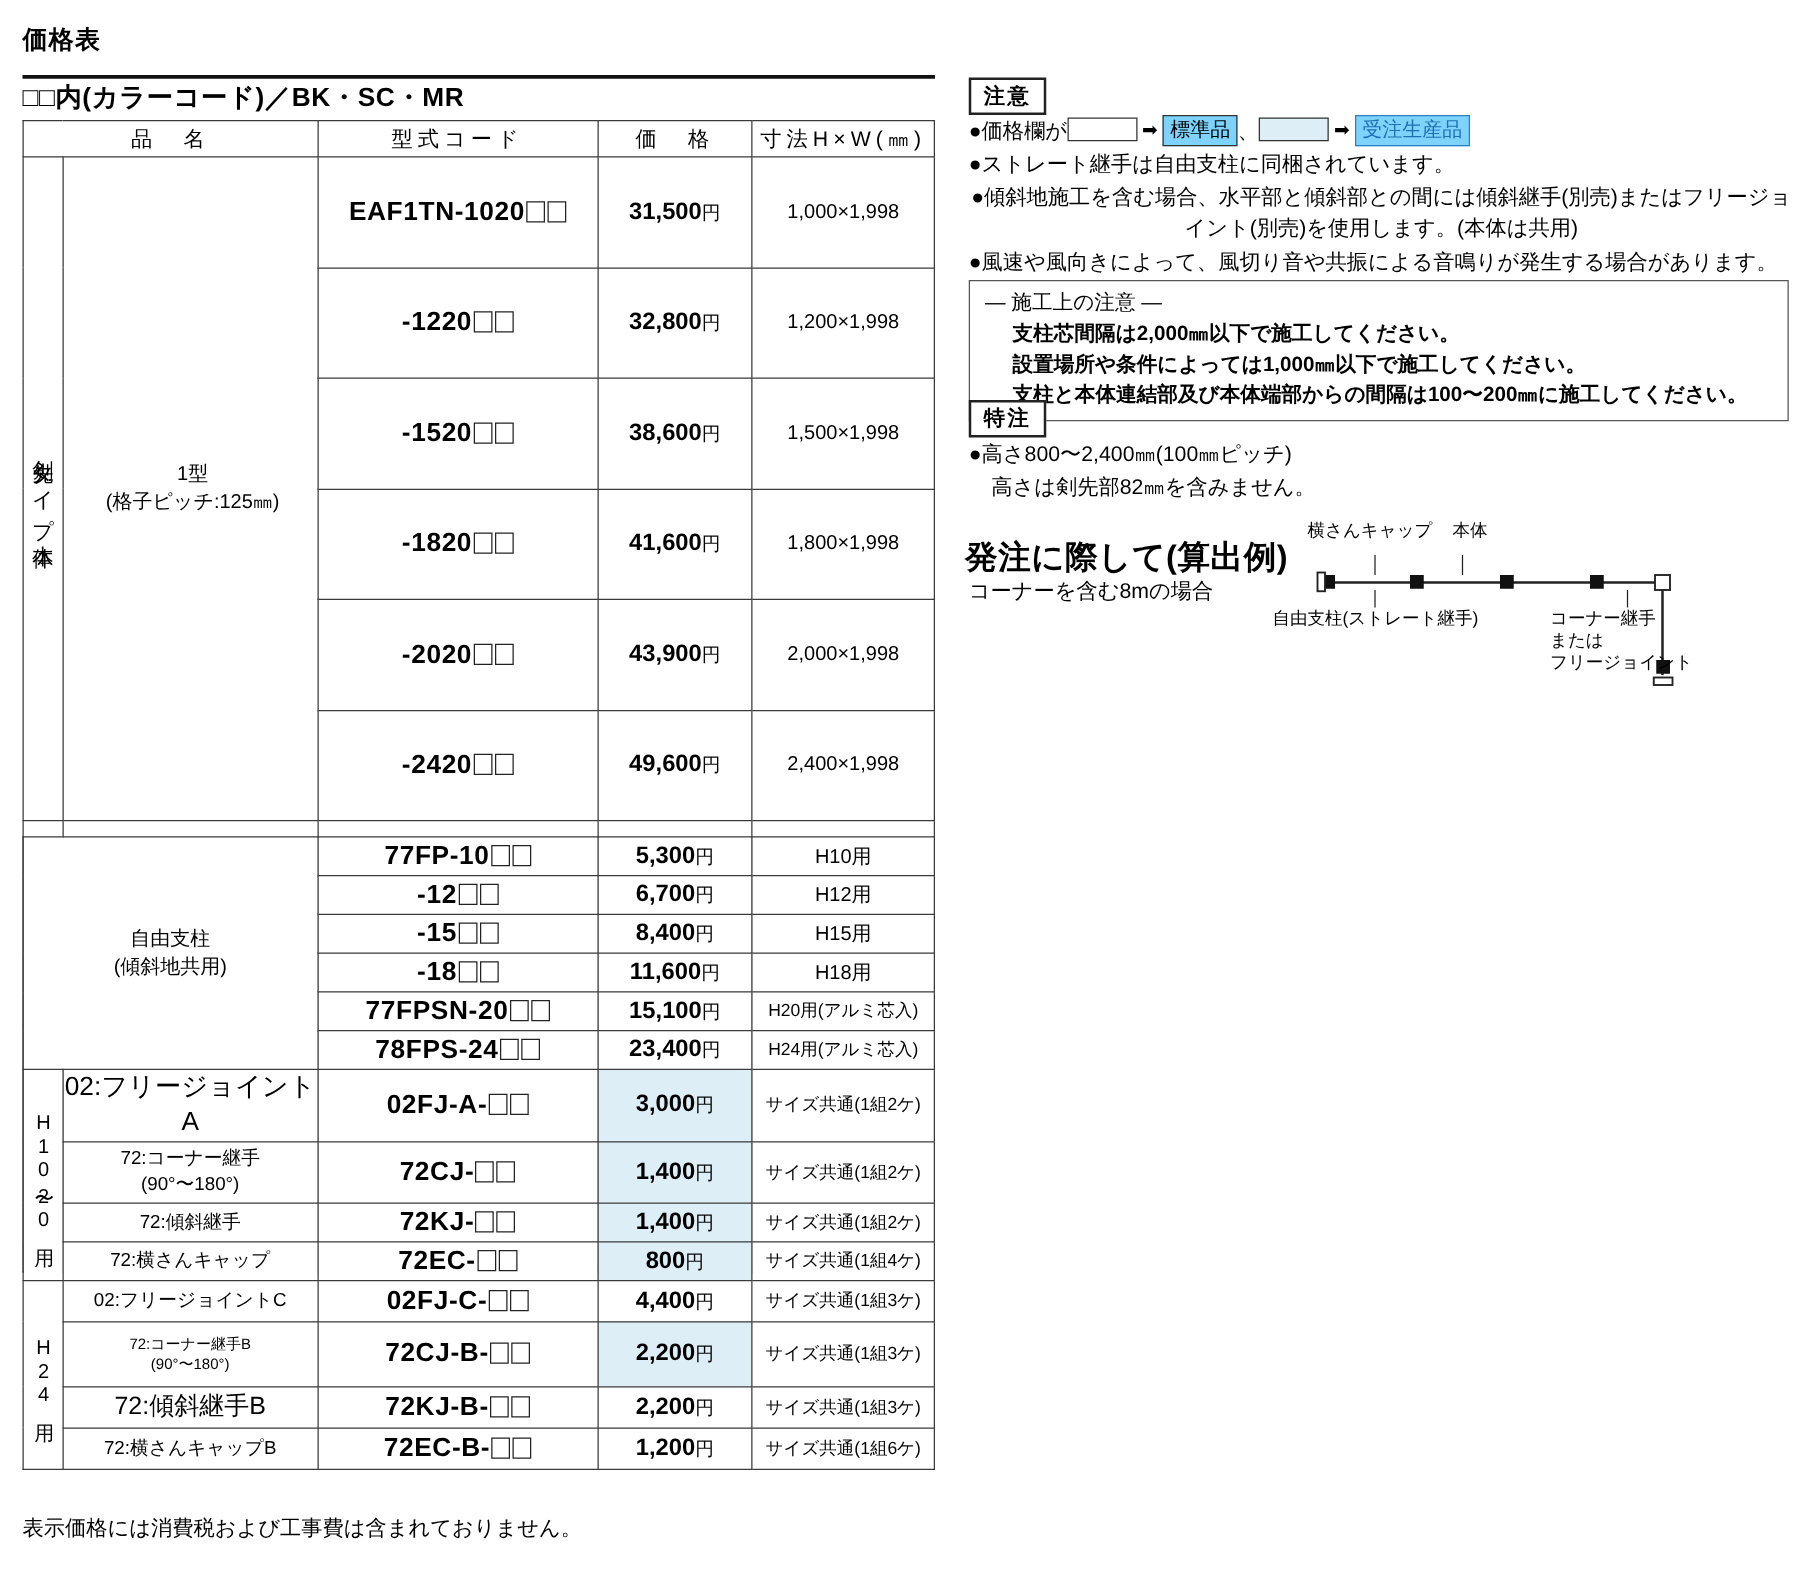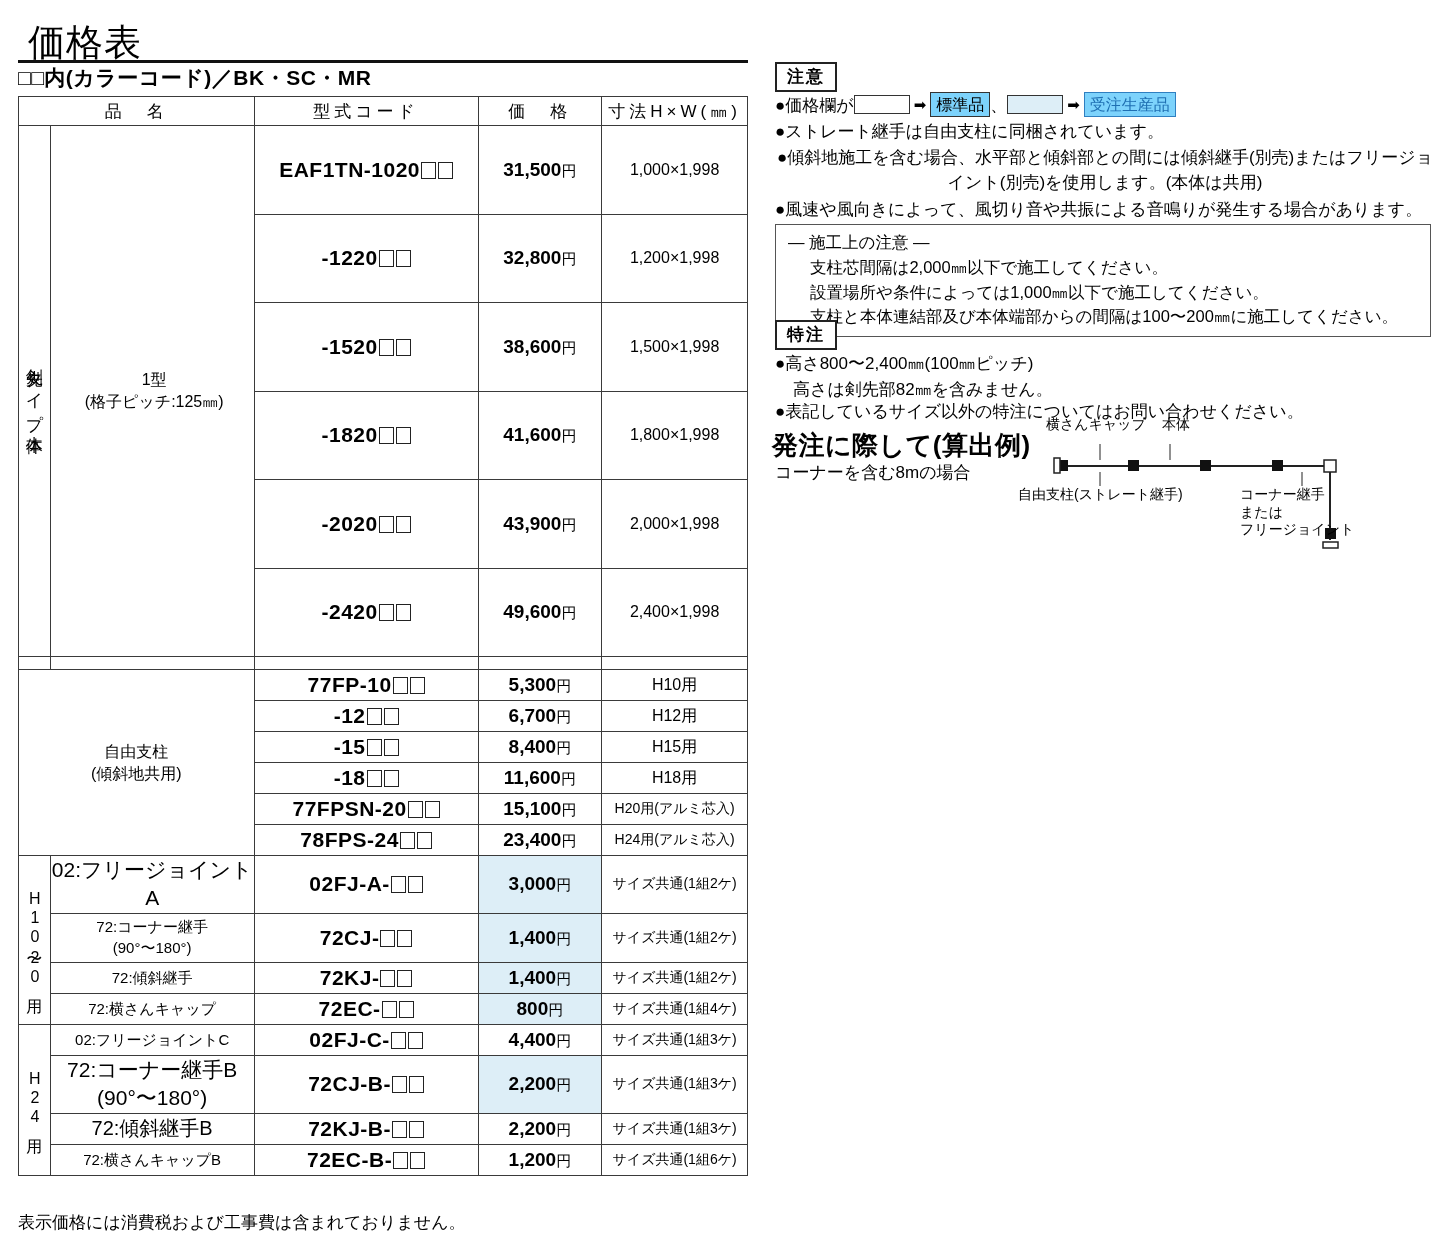--- a/index.html
+++ b/index.html
@@ -8,22 +8,22 @@
     background:#ffffff;
     font-family:"Liberation Sans","DejaVu Sans",sans-serif;
     color:#000;
     position:relative;
     overflow:hidden;
   }
   .page{position:relative;width:1454px;height:1260px;}
 
   
   .title{
-    position:absolute;left:28px;top:18px;
-    font-size:37px;font-weight:normal;letter-spacing:1px;
+    position:absolute;left:18px;top:18px;
+    font-size:20px;font-weight:bold;letter-spacing:1px;
   }
   .title-rule{
     position:absolute;left:18px;top:60px;width:730px;height:3px;background:#111;
   }
   .subtitle{
     position:absolute;left:18px;top:64px;font-size:21px;font-weight:bold;letter-spacing:0.5px;
   }
 
   
   table.pt{
@@ -258,21 +258,21 @@
         <div style="height:150px;display:flex;align-items:center;justify-content:center;">
           <div class="vtext" style="font-size:16px;">H24用</div>
         </div>
       </td>
       <td class="nm" style="height:30px;font-size:15px;">02:フリージョイントC</td>
       <td class="code"><span>02FJ-C-</span><span class="sq"></span><span class="sq"></span></td>
       <td class="price"><span>4,400</span><span class="yen">円</span></td>
       <td class="dim" style="font-size:14px;">サイズ共通(1組3ケ)</td>
     </tr>
     <tr>
-      <td class="nm" style="height:48px;font-size:21px;">
+      <td class="nm" style="height:48px;font-size:12px;">
         <div>72:コーナー継手B</div>
         <div>(90°〜180°)</div>
       </td>
       <td class="code"><span>72CJ-B-</span><span class="sq"></span><span class="sq"></span></td>
       <td class="price bluecell"><span>2,200</span><span class="yen">円</span></td>
       <td class="dim" style="font-size:14px;">サイズ共通(1組3ケ)</td>
     </tr>
     <tr>
       <td class="nm" style="height:30px;font-size:20px;">72:傾斜継手B</td>
       <td class="code"><span>72KJ-B-</span><span class="sq"></span><span class="sq"></span></td>
@@ -293,31 +293,30 @@
   <div class="note-line" style="left:775px;top:92px;width:660px;">
     <span>●価格欄が</span><span class="mini-field"></span><span class="arrow">➡</span><span class="tagbox">標準品</span><span>、</span><span class="mini-field" style="background:#ddeef7;"></span><span class="arrow">➡</span><span class="tagbox blue">受注生産品</span>
   </div>
 
   <div class="note-line" style="left:775px;top:120px;width:660px;">●ストレート継手は自由支柱に同梱されています。</div>
   <div class="note-line" style="left:775px;top:146px;width:660px;text-indent:0;text-align:center;">●傾斜地施工を含む場合、水平部と傾斜部との間には傾斜継手(別売)またはフリージョイント(別売)を使用します。(本体は共用)</div>
   <div class="note-line" style="left:775px;top:198px;width:660px;">●風速や風向きによって、風切り音や共振による音鳴りが発生する場合があります。</div>
 
   <div class="box-note" style="left:775px;top:224px;width:632px;">
     <div>― 施工上の注意 ―</div>
-    <div style="padding-left:22px;">
+    <div style="padding-left:22px;font-weight:bold;">
       <div>支柱芯間隔は2,000㎜以下で施工してください。</div>
       <div>設置場所や条件によっては1,000㎜以下で施工してください。</div>
       <div>支柱と本体連結部及び本体端部からの間隔は100〜200㎜に施工してください。</div>
     </div>
   </div>
 
   <div class="secthead" style="left:775px;top:320px;">特注</div>
   <div class="note-line" style="left:775px;top:352px;">●高さ800〜2,400㎜(100㎜ピッチ)</div>
   <div class="note-line" style="left:793px;top:378px;">高さは剣先部82㎜を含みません。</div>
-  <div class="note-line" style="left:775px;top:400px;">●表記しているサイズ以外の特注についてはお問い合わせください。</div>
 
   <div class="bigtitle" style="left:772px;top:428px;">発注に際して(算出例)</div>
   <div class="bigtitle-sub" style="left:775px;top:461px;">コーナーを含む8mの場合</div>
 
   <div class="diagram" style="left:1040px;top:430px;width:320px;height:130px;">
     <svg width="320" height="130" viewBox="0 0 320 130">
 
       <line x1="22" y1="36" x2="292" y2="36" stroke="#222" stroke-width="2"></line>
 
       <line x1="290" y1="36" x2="290" y2="110" stroke="#222" stroke-width="2"></line>

